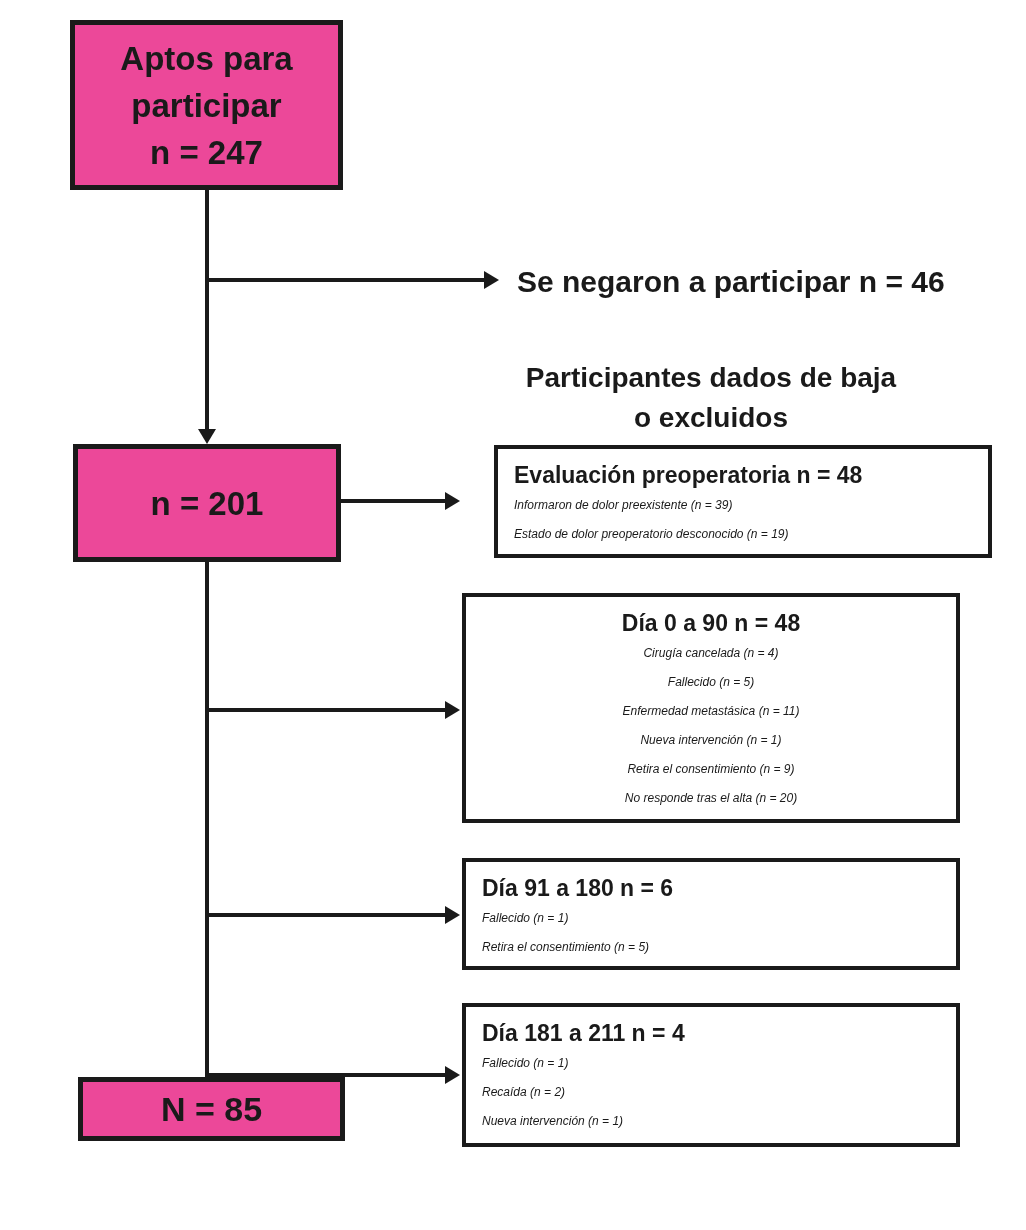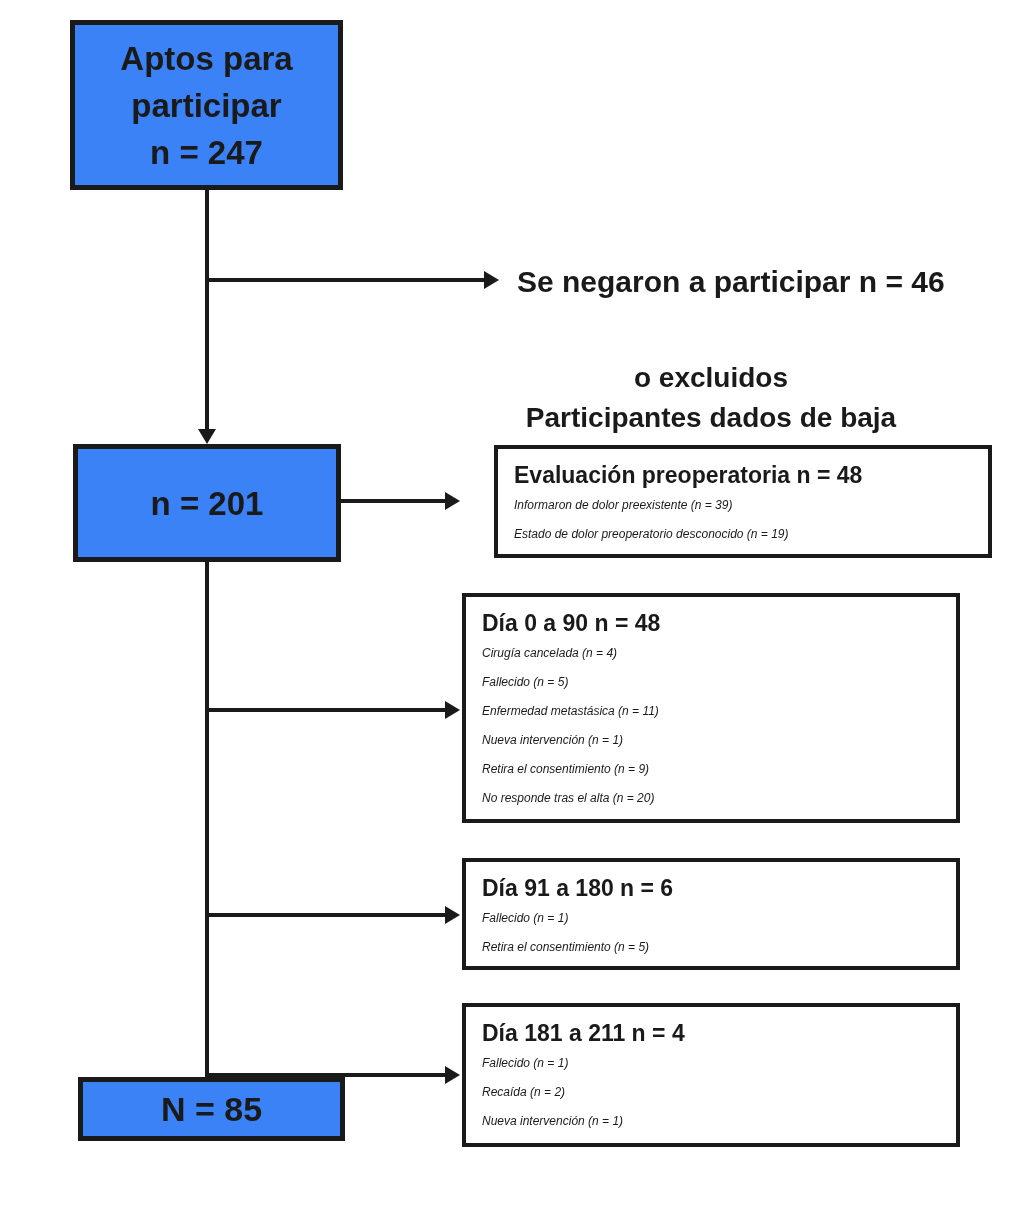--- a/index.html
+++ b/index.html
@@ -13,21 +13,21 @@
     height: 1230px;
     background: #ffffff;
     font-family: "Liberation Sans", sans-serif;
     color: #1a1a1a;
     overflow: hidden;
   }
   .node {
     position: absolute;
     box-sizing: border-box;
     border: 5px solid #1a1a1a;
-    background: #3b82f6;
+    background: #ec4899;
     display: flex;
     flex-direction: column;
     align-items: center;
     justify-content: center;
     text-align: center;
   }
   .node .big {
     font-weight: bold;
     font-size: 33px;
     line-height: 47px;
@@ -104,22 +104,22 @@
   </div>
 
   <div class="vline" style="left:205px; top:190px; height:240px;"></div>
   <div class="arrow-down" style="left:198px; top:429px;"></div>
 
   <div class="hline" style="left:207px; top:278px; width:278px;"></div>
   <div class="arrow-right" style="left:484px; top:271px;"></div>
   <div class="free-label" style="left:517px; top:263px;">Se negaron a participar n = 46</div>
 
   <div class="heading" style="top:358px;">
+    <div>Participantes dados de baja</div>
     <div>o excluidos</div>
-    <div>Participantes dados de baja</div>
   </div>
 
   <div class="node" style="left:73px; top:444px; width:268px; height:118px;">
     <div class="big">n = 201</div>
   </div>
 
   <div class="hline" style="left:341px; top:499px; width:105px;"></div>
   <div class="arrow-right" style="left:445px; top:492px;"></div>
 
   <div class="vline" style="left:205px; top:562px; height:563px;"></div>
@@ -133,21 +133,21 @@
 
   <div class="hline" style="left:207px; top:1073px; width:239px;"></div>
   <div class="arrow-right" style="left:445px; top:1066px;"></div>
 
   <div class="dropout-box" style="top:445px; height:113px;margin-left:32px;">
     <div class="dropout-title">Evaluación preoperatoria n = 48</div>
     <div class="dropout-line">Informaron de dolor preexistente (n = 39)</div>
     <div class="dropout-line">Estado de dolor preoperatorio desconocido (n = 19)</div>
   </div>
 
-  <div class="dropout-box" style="top:593px; height:230px;">
+  <div class="dropout-box" style="top:593px; height:230px;text-align:center;">
     <div class="dropout-title">Día 0 a 90 n = 48</div>
     <div class="dropout-line">Cirugía cancelada (n = 4)</div>
     <div class="dropout-line">Fallecido (n = 5)</div>
     <div class="dropout-line">Enfermedad metastásica (n = 11)</div>
     <div class="dropout-line">Nueva intervención (n = 1)</div>
     <div class="dropout-line">Retira el consentimiento (n = 9)</div>
     <div class="dropout-line">No responde tras el alta (n = 20)</div>
   </div>
 
   <div class="dropout-box" style="top:858px; height:112px;">

